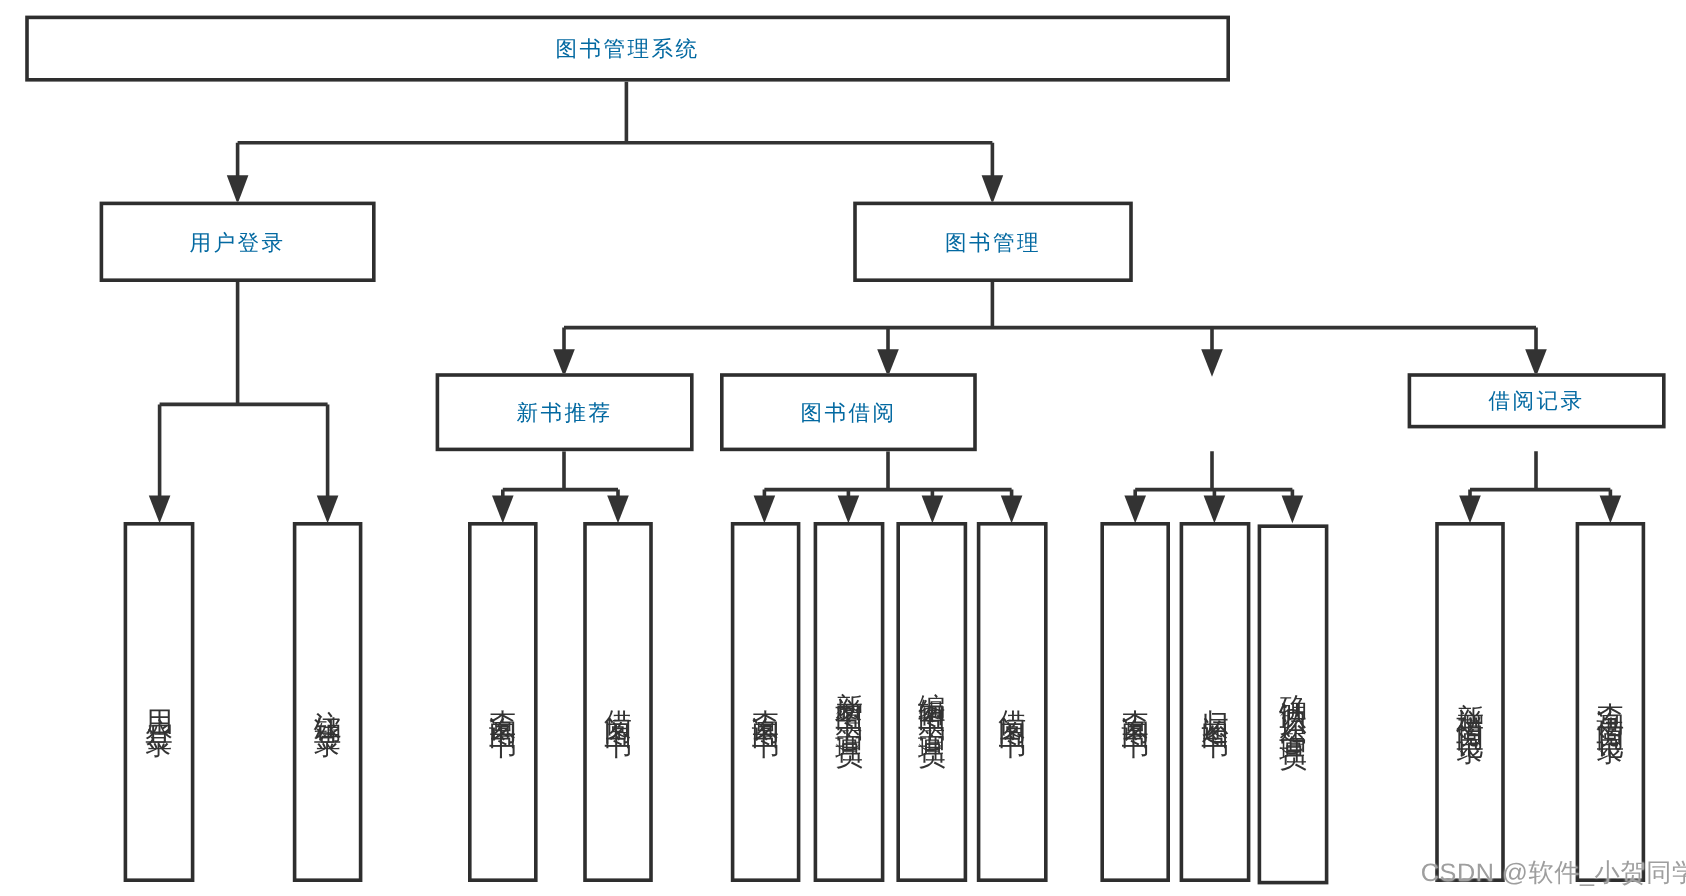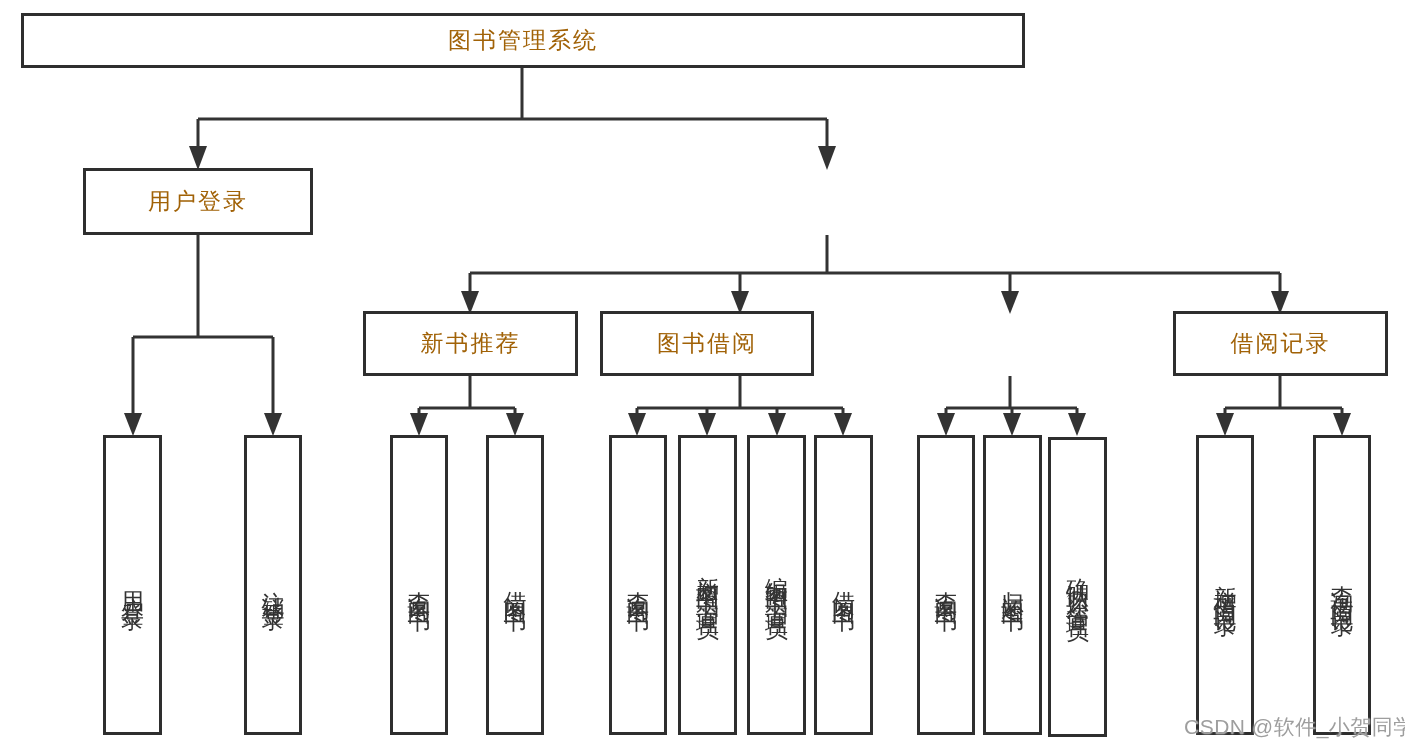--- a/index.html
+++ b/index.html
@@ -4,21 +4,21 @@
 <style>
   * { margin:0; padding:0; box-sizing:border-box; }
   html,body { background:#ffffff; }
   body { font-family:"Liberation Sans", sans-serif; color:#333333; }
   .stage { position:relative; width:1405px; height:747px; background:#ffffff; overflow:hidden; }
   .connectors { position:absolute; left:0; top:0; width:1405px; height:747px; }
   .connectors path { stroke:#333333; stroke-width:3; fill:none; }
   .connectors polygon { fill:#333333; stroke:none; }
   .node { position:absolute; background:#ffffff; border:3px solid #2e2e2e;
           display:flex; align-items:center; justify-content:center; }
-  .h-node .lbl { font-size:23px; letter-spacing:2px; white-space:nowrap; color:#a16207;text-align:center; }
+  .h-node .lbl { font-size:18px; letter-spacing:2px; white-space:nowrap; color:#0369a1;text-align:center; }
   .v-node .lbl { writing-mode:vertical-rl; text-orientation:mixed; font-size:23px;
                  letter-spacing:6px; line-height:1; color:#333333; }
   .watermark { position:absolute; left:1184px; top:713px; font-size:21px; color:#9e9e9e;
                letter-spacing:0.5px; white-space:nowrap; z-index:5;
                text-shadow:0 0 2px #ffffff; }
 </style>
 </head>
 <body>
 
 <div class="stage">
@@ -66,28 +66,31 @@
     </g>
   </svg>
 
   <div class="node h-node" style="left:21px; top:13px; width:1004px; height:55px;">
     <span class="lbl">图书管理系统</span>
   </div>
 
   <div class="node h-node" style="left:83px; top:168px; width:230px; height:67px;">
     <span class="lbl">用户登录</span>
   </div>
+  <div class="node h-node" style="left:711px; top:168px; width:233px; height:67px;">
+    <span class="lbl">图书管理</span>
+  </div>
 
   <div class="node h-node" style="left:363px; top:311px; width:215px; height:65px;">
     <span class="lbl">新书推荐</span>
   </div>
   <div class="node h-node" style="left:600px; top:311px; width:214px; height:65px;">
     <span class="lbl">图书借阅</span>
   </div>
-  <div class="node h-node" style="left:1173px; top:311px; width:215px; height:65px;">
+  <div class="node h-node" style="left:1173px; top:311px; width:215px; height:46px;">
     <span class="lbl">借阅记录</span>
   </div>
 
   <div class="node v-node" style="left:103px; top:435px; width:59px; height:300px;">
     <span class="lbl">用户登录</span>
   </div>
   <div class="node v-node" style="left:244px; top:435px; width:58px; height:300px;">
     <span class="lbl">注销登录</span>
   </div>
 

